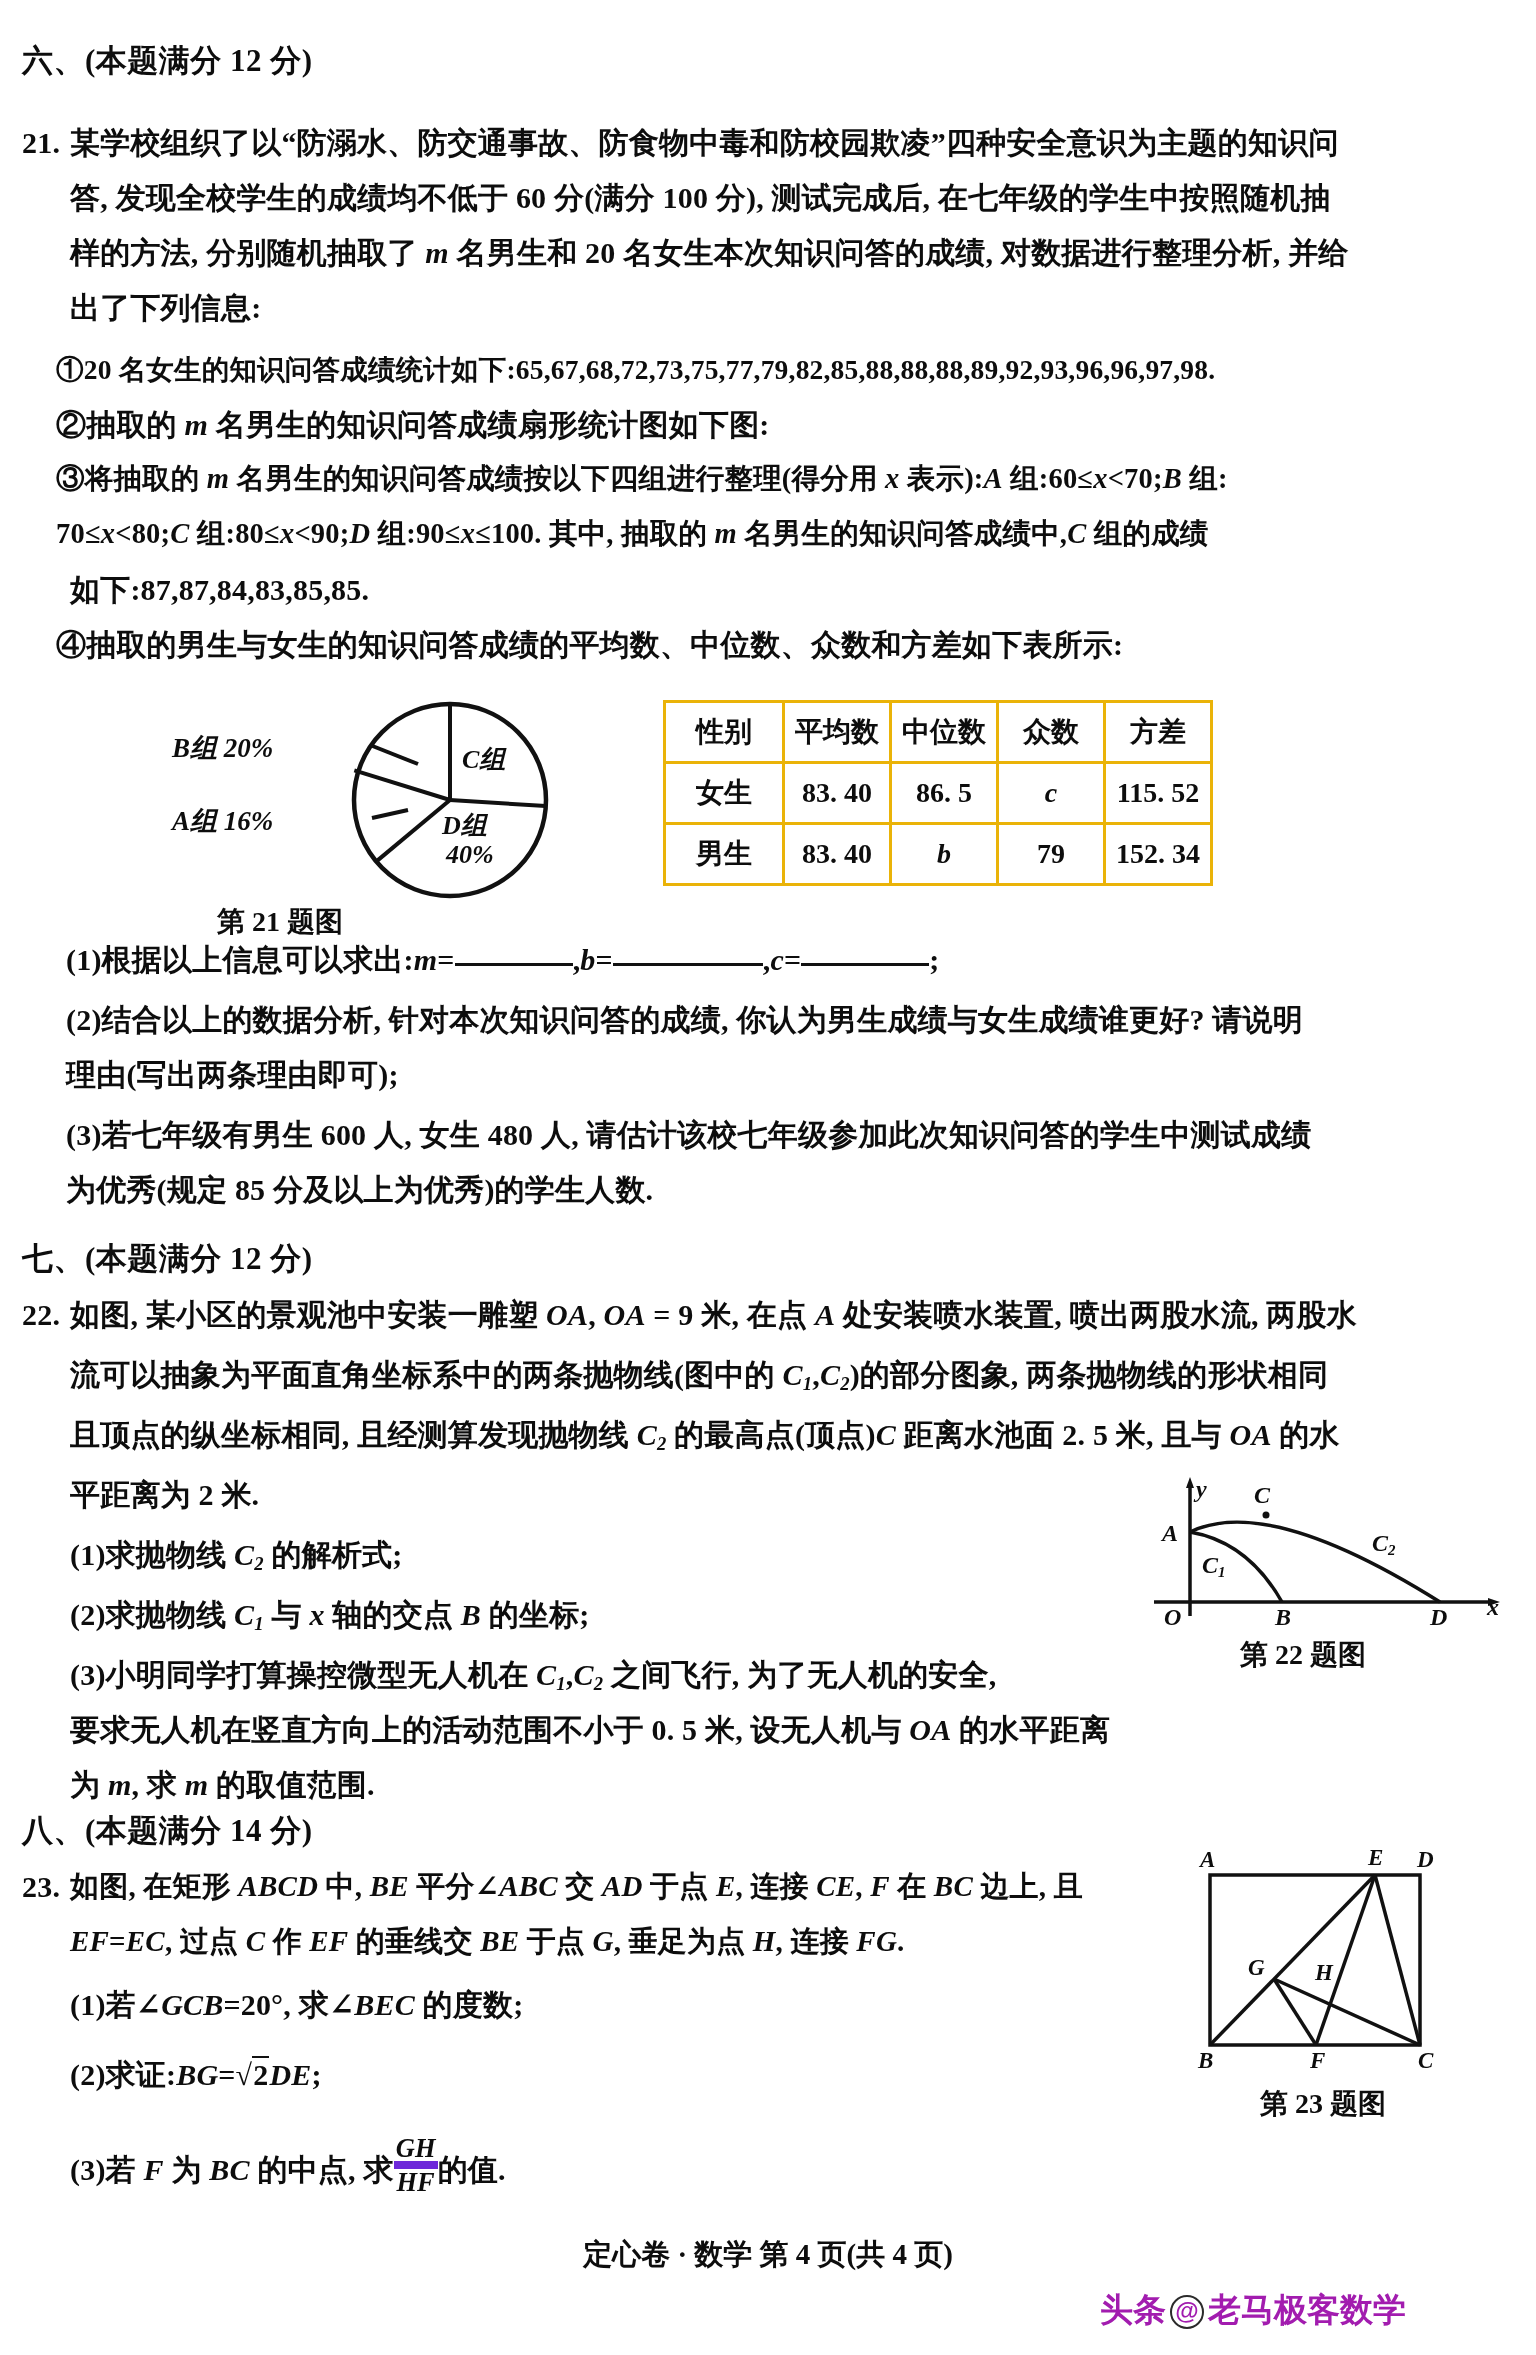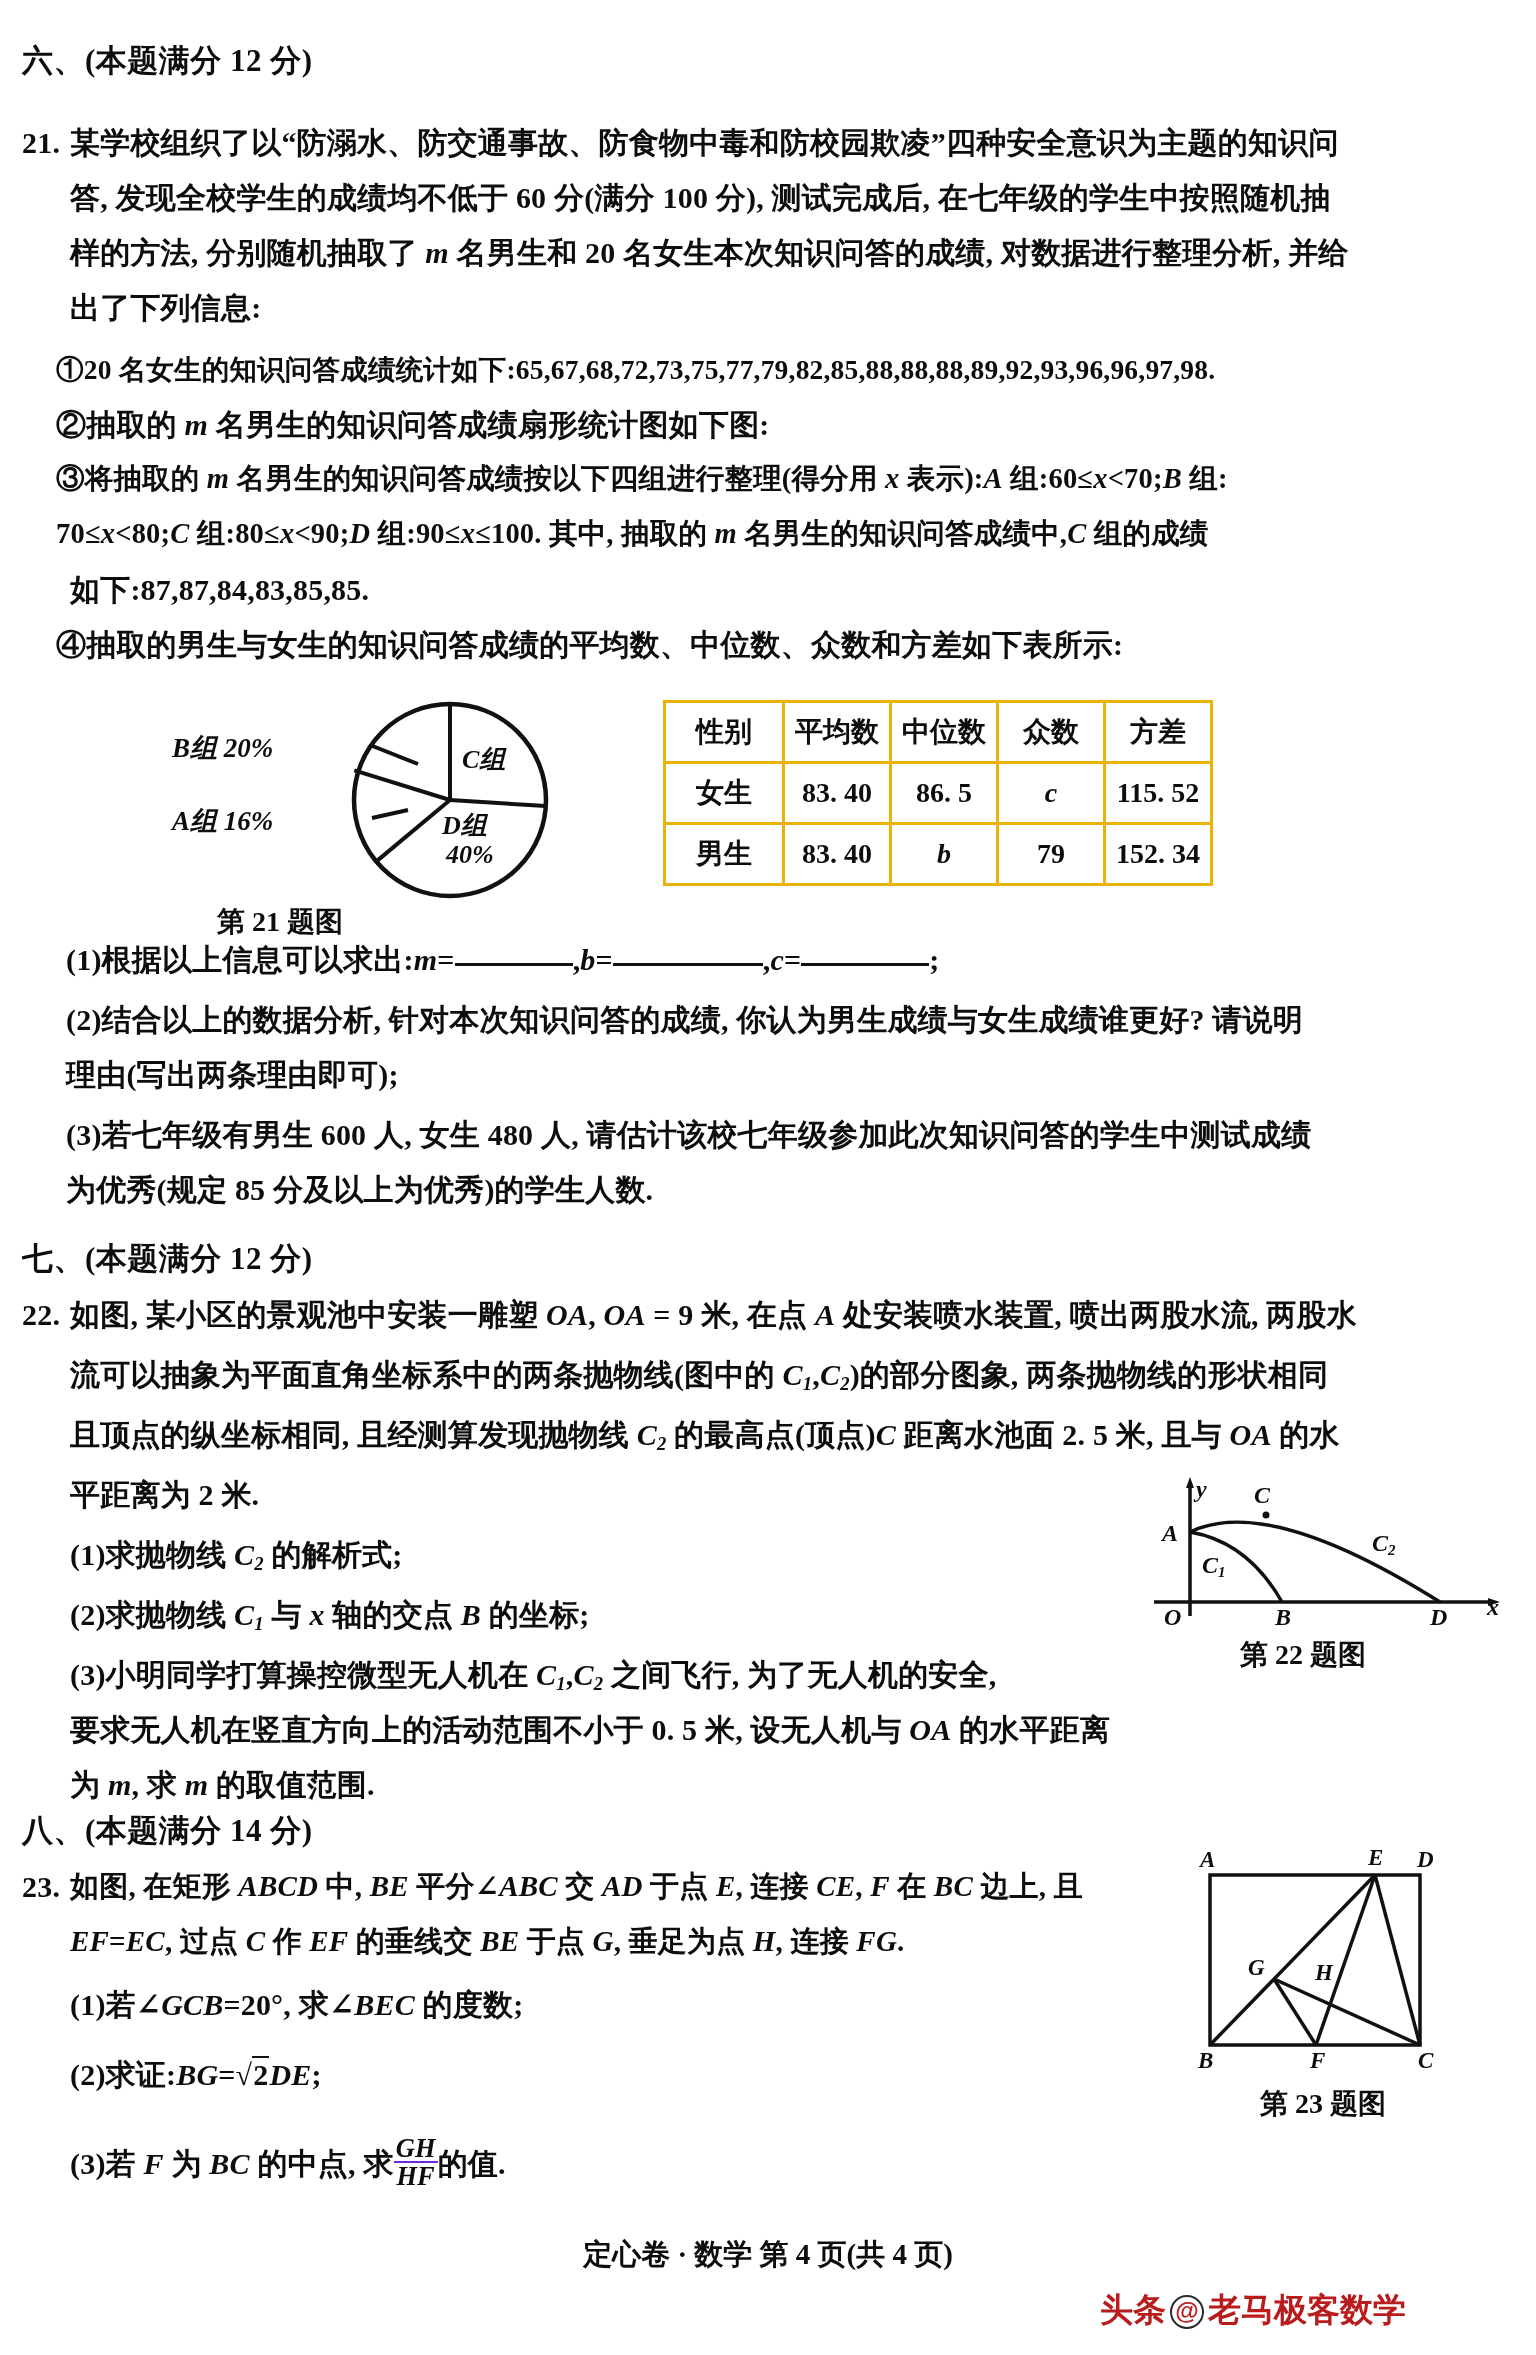--- a/index.html
+++ b/index.html
@@ -43,21 +43,21 @@
   .blank-l { display:inline-block; width:128px; border-bottom:3px solid #111; height:1px; vertical-align: 4px;}
 
   .frac {
     display: inline-block;
     vertical-align: -0.45em;
     text-align: center;
     font-style: italic;
     line-height: 1.0;
     font-size: 0.88em;
   }
-  .frac .n { display:block; border-bottom: 2px solid #6d28d9; padding: 0 2px;}
+  .frac .n { display:block; border-bottom: 8px solid #6d28d9; padding: 0 2px;}
   .frac .d { display:block; padding: 0 2px;}
 
   .sqrt { display:inline-block; }
   .sqrt .rad { font-style: normal; }
   .sqrt .under { border-top: 2px solid #111; padding: 0 1px; }
 
   
   .pie-wrap { position: absolute; }
   .pie-svg { position:absolute; left:0; top:0; }
   .fig-caption {
@@ -108,21 +108,21 @@
     width: 100%;
     text-align: center;
     font-size: 29px;
     font-weight: bold;
     white-space: nowrap;
   }
   .watermark {
     position: absolute;
     font-size: 33px;
     font-weight: bold;
-    color: #b91c1c;
+    color: #a21caf;
     white-space: nowrap;
     font-family: "Liberation Sans", sans-serif;
   }
   .wm-at {
     display: inline-block;
     border: 2px solid #2b2b2b;
     border-radius: 50%;
     width: 30px; height: 30px;
     line-height: 27px;
     text-align: center;

